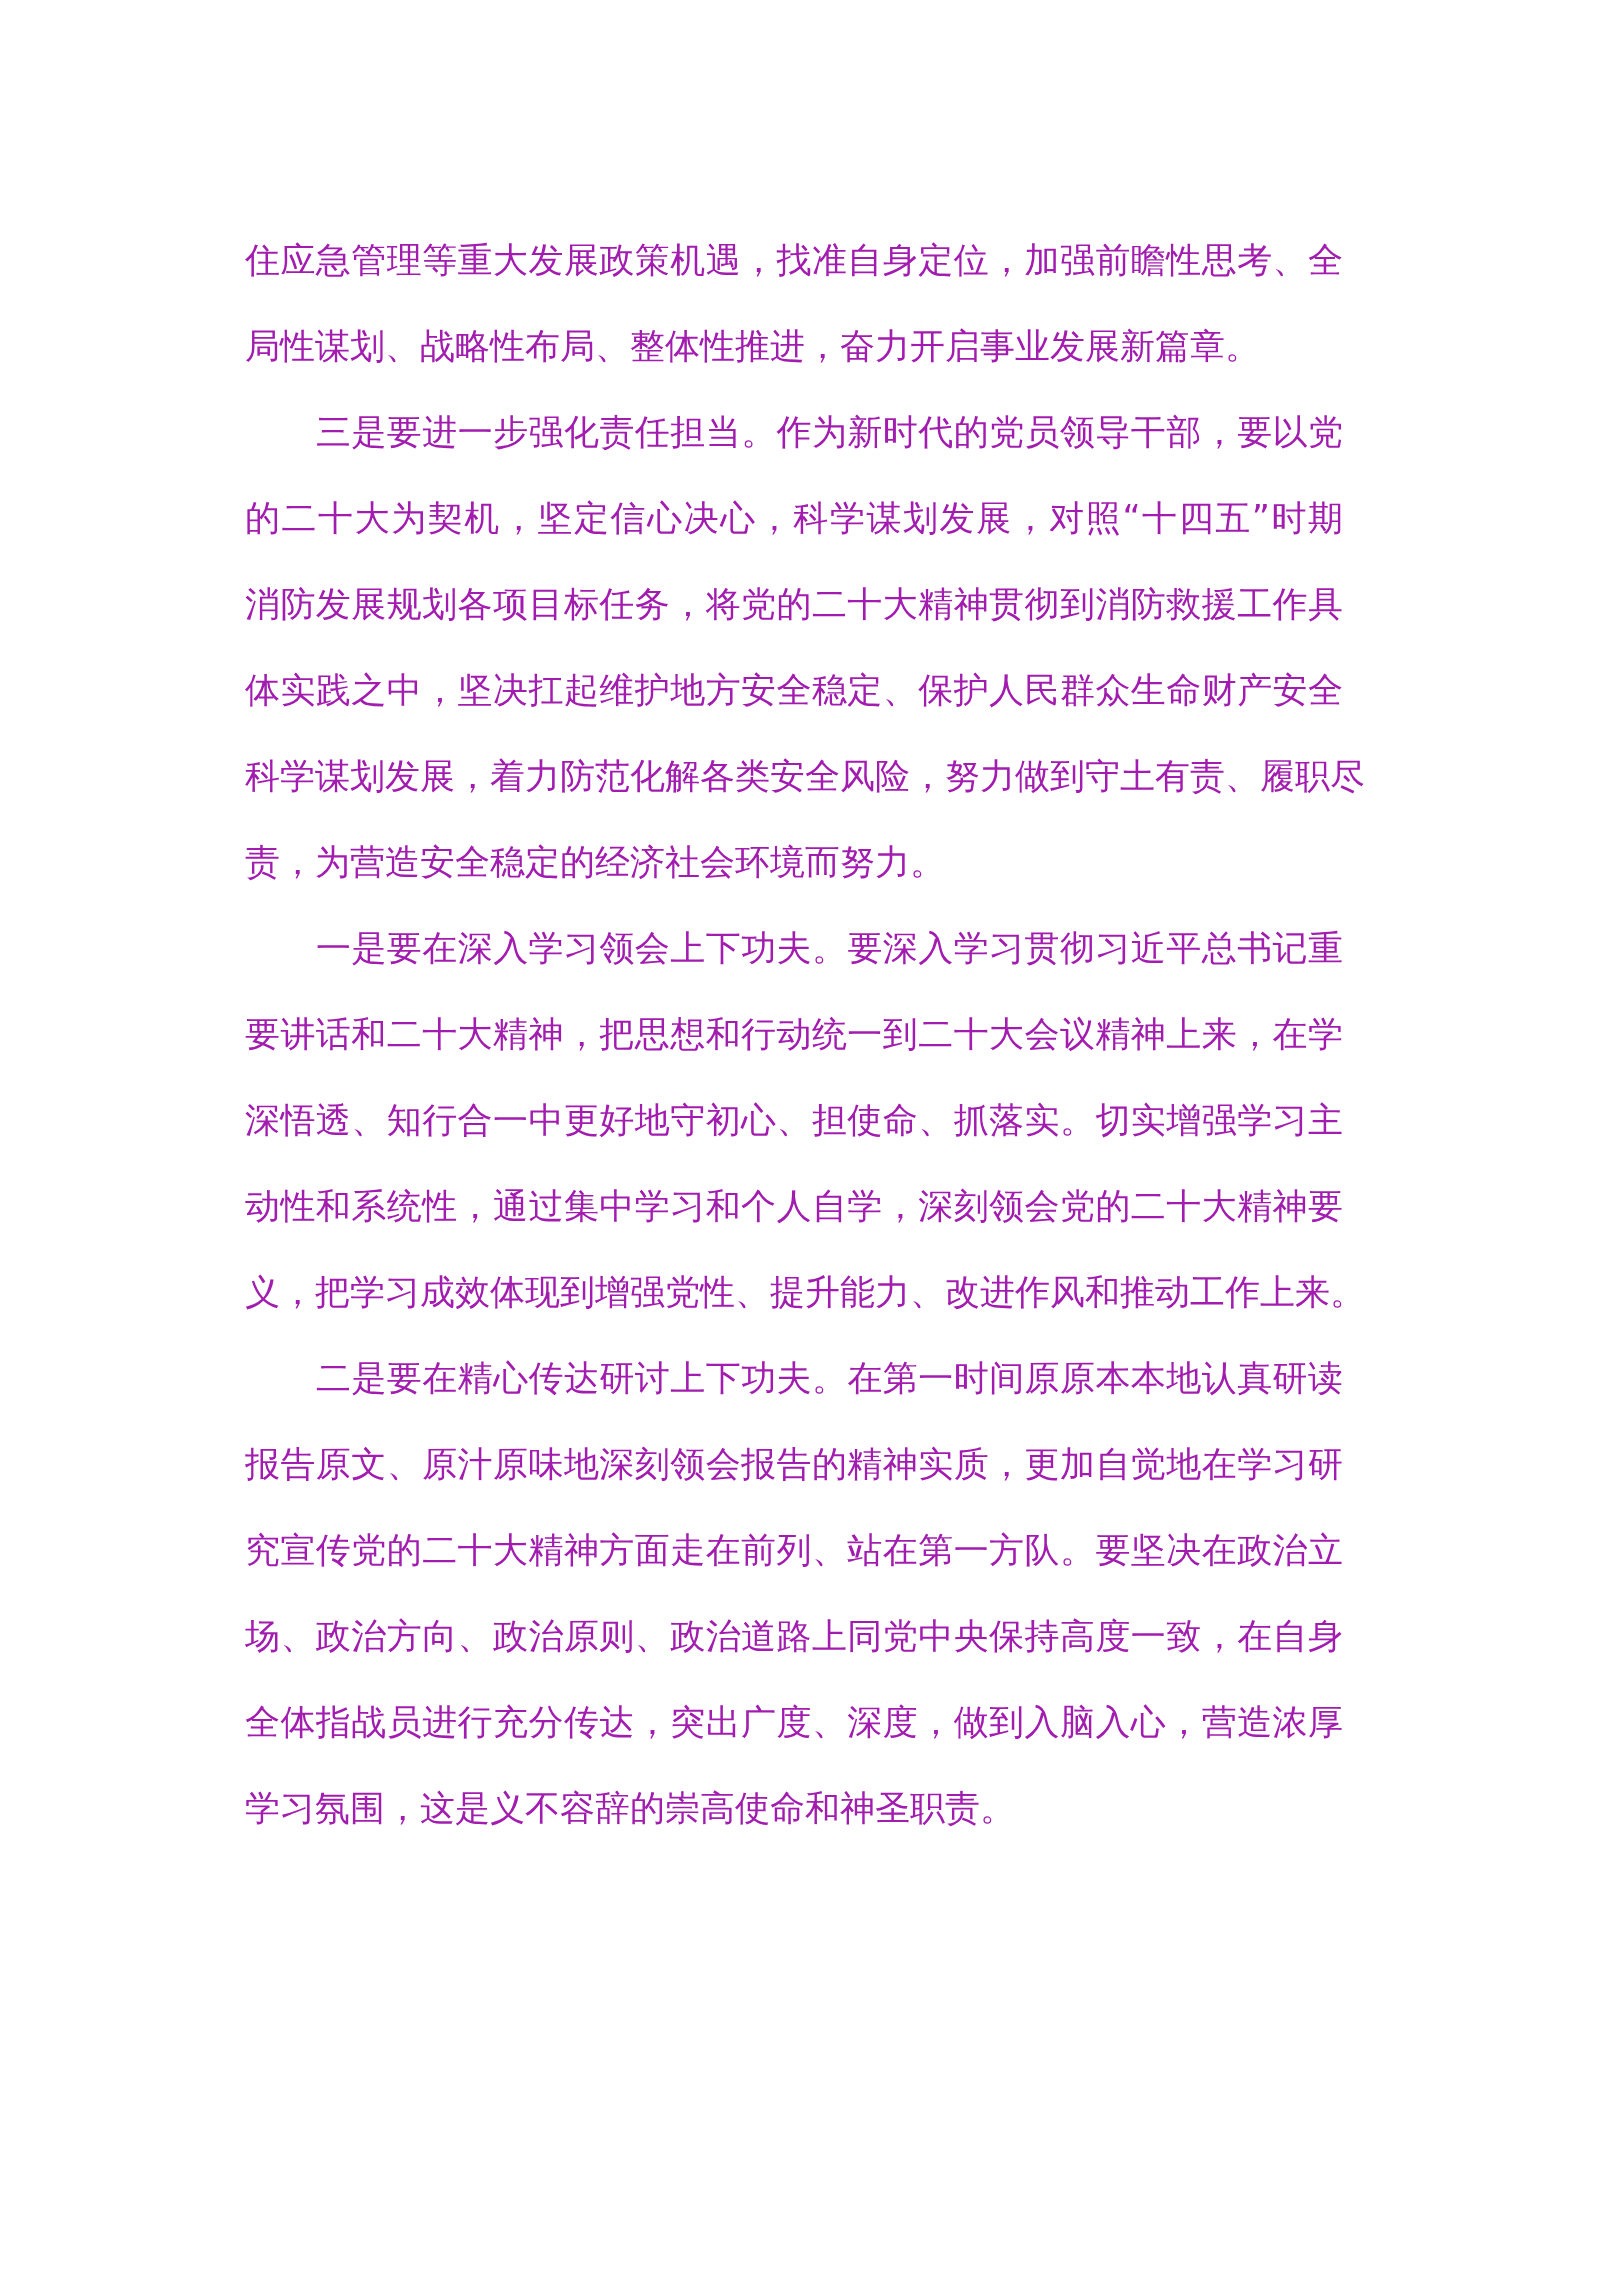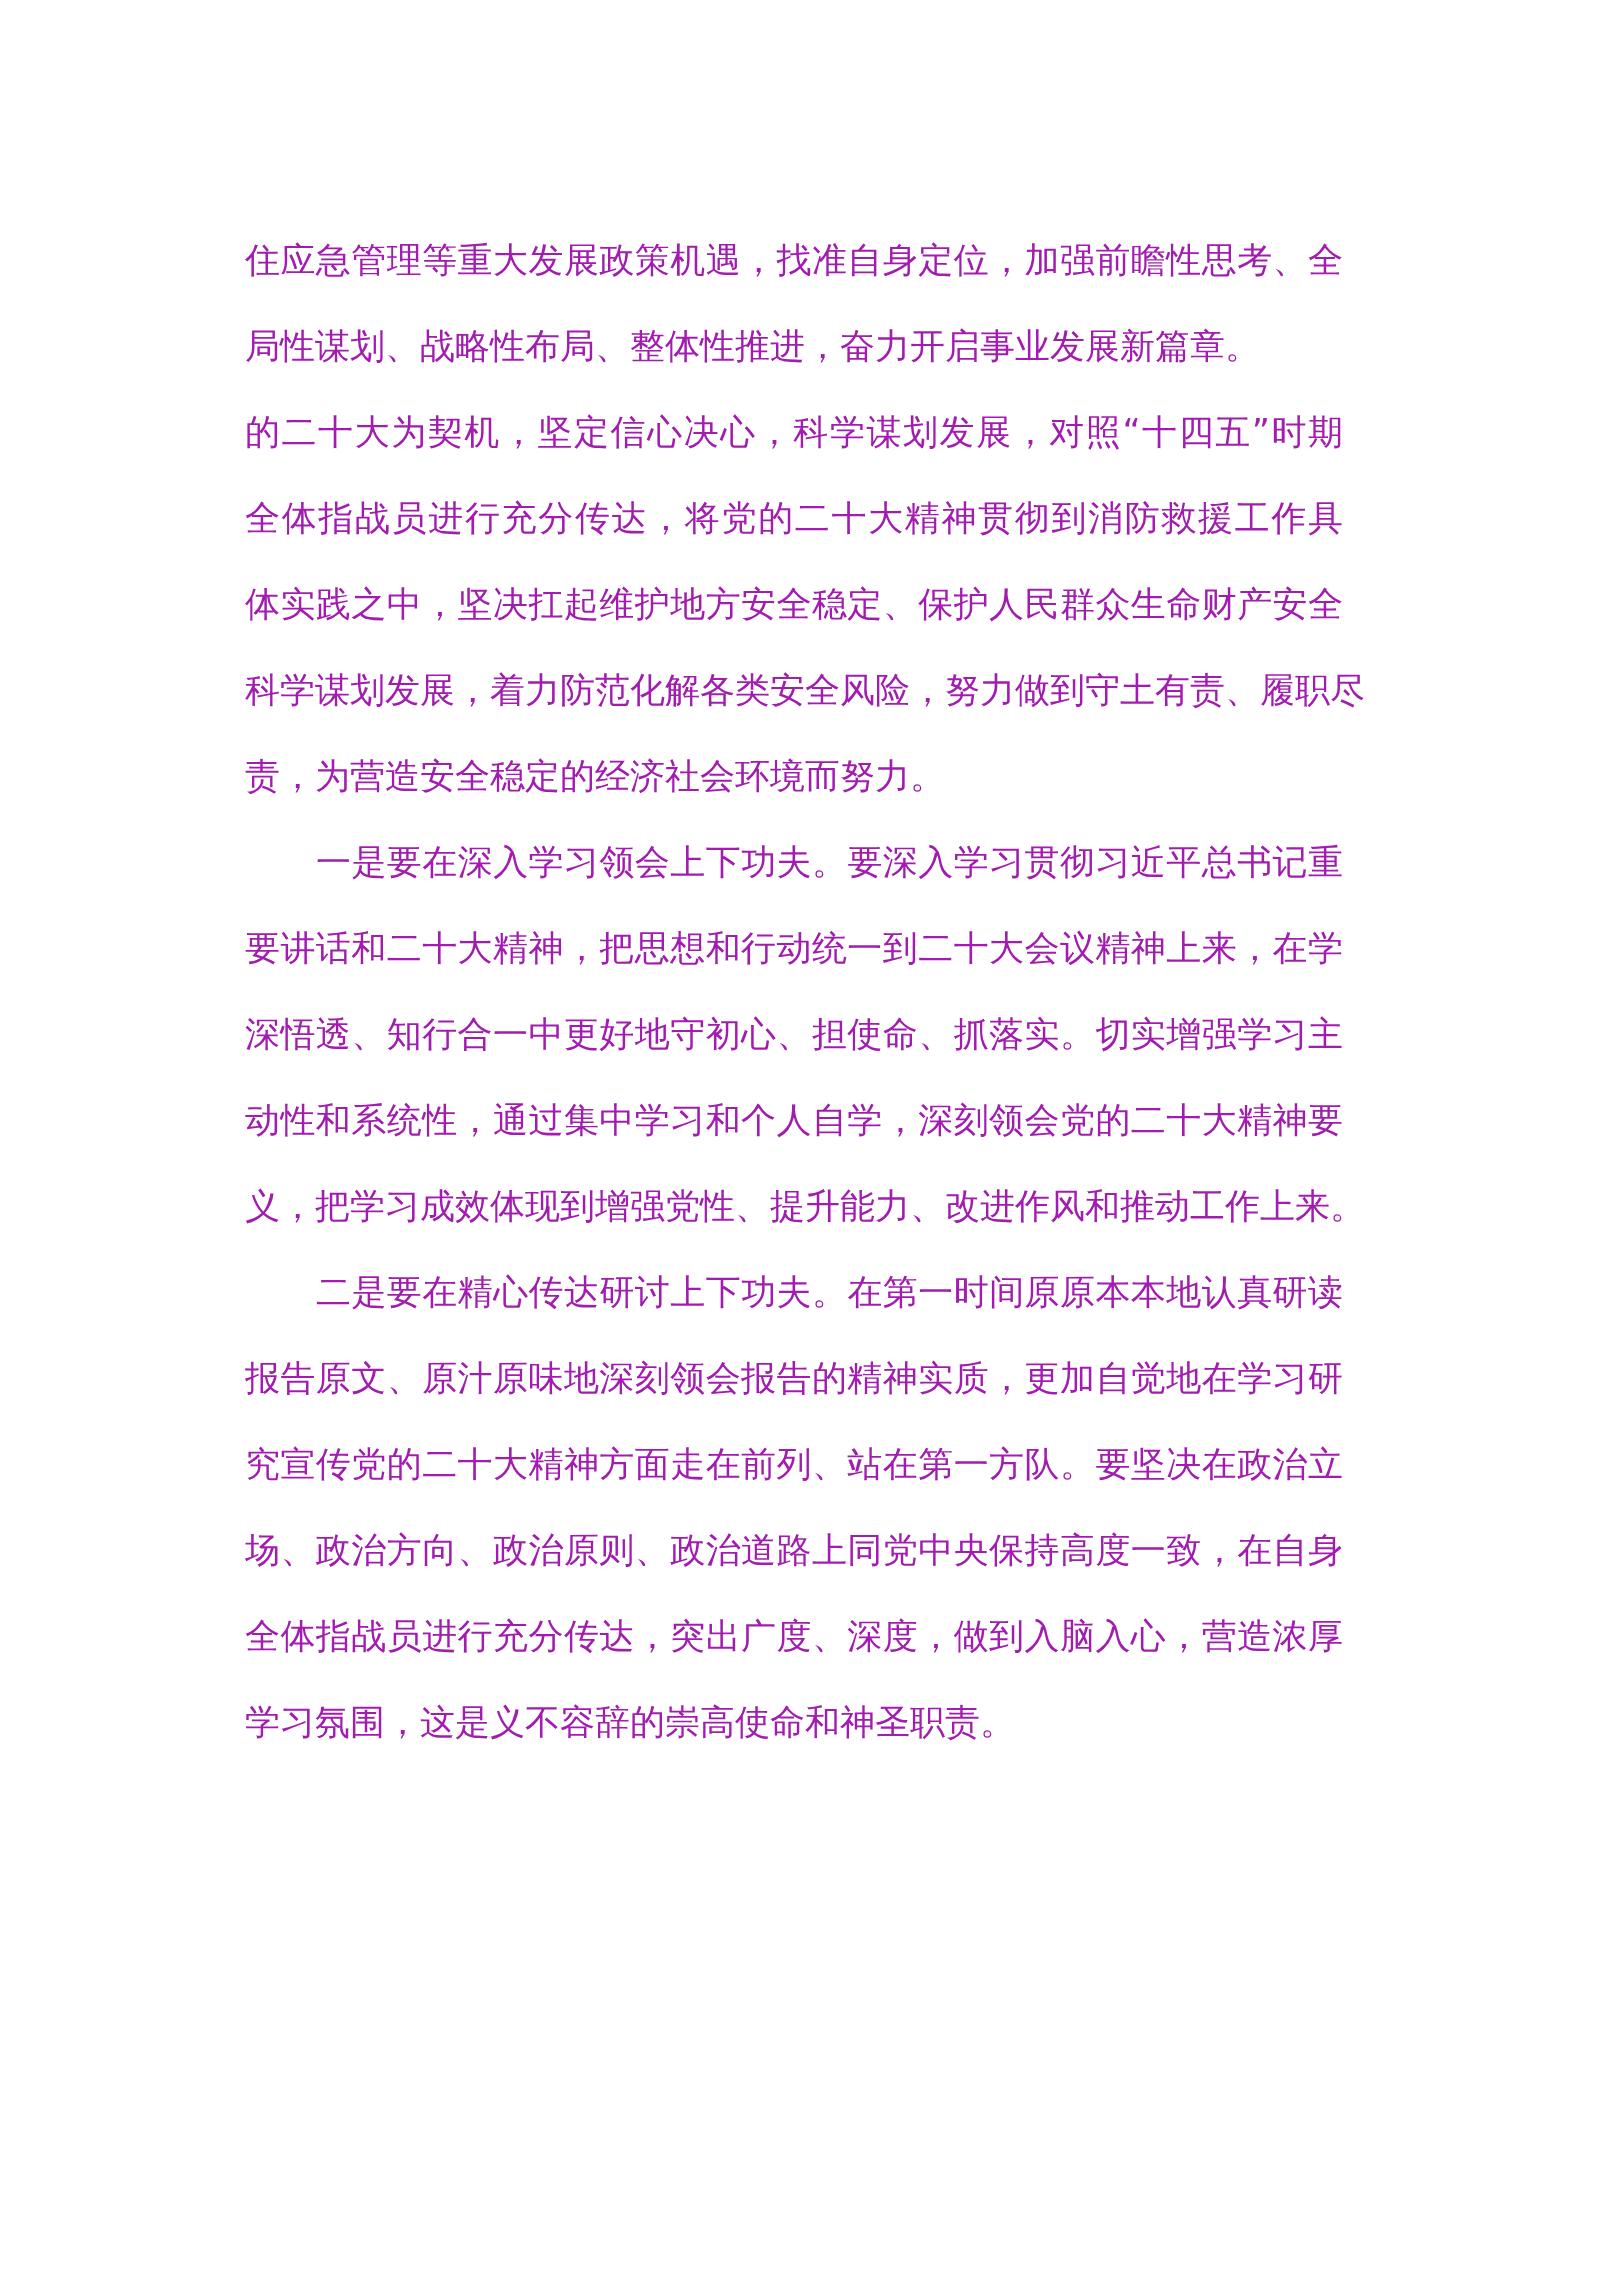--- a/index.html
+++ b/index.html
@@ -63,22 +63,23 @@
 
 <div class="page">
   <div class="doc-body">
 
     <div class="para">
       <p class="line full">住应急管理等重大发展政策机遇，找准自身定位，加强前瞻性思考、全</p>
       <p class="line last">局性谋划、战略性布局、整体性推进，奋力开启事业发展新篇章。</p>
     </div>
 
     <div class="para">
+      <p class="line full indent">三是要进一步强化责任担当。作为新时代的党员领导干部，要以党</p>
       <p class="line full">的二十大为契机，坚定信心决心，科学谋划发展，对照“十四五”时期</p>
-      <p class="line full">全体指战员进行充分传达，将党的二十大精神贯彻到消防救援工作具</p>
+      <p class="line full">消防发展规划各项目标任务，将党的二十大精神贯彻到消防救援工作具</p>
       <p class="line full">体实践之中，坚决扛起维护地方安全稳定、保护人民群众生命财产安全</p>
       <p class="line full">科学谋划发展，着力防范化解各类安全风险，努力做到守土有责、履职尽</p>
       <p class="line last">责，为营造安全稳定的经济社会环境而努力。</p>
     </div>
 
 
     <div class="para">
       <p class="line full indent">一是要在深入学习领会上下功夫。要深入学习贯彻习近平总书记重</p>
       <p class="line full">要讲话和二十大精神，把思想和行动统一到二十大会议精神上来，在学</p>
       <p class="line full">深悟透、知行合一中更好地守初心、担使命、抓落实。切实增强学习主</p>

